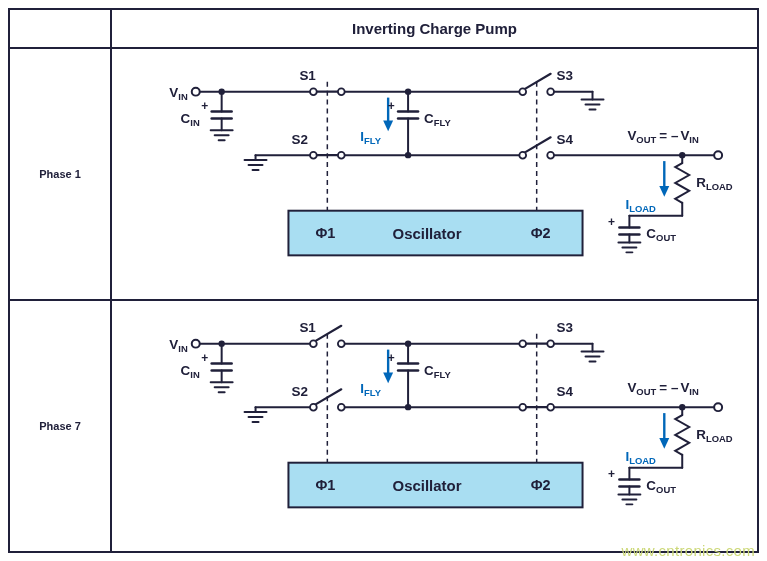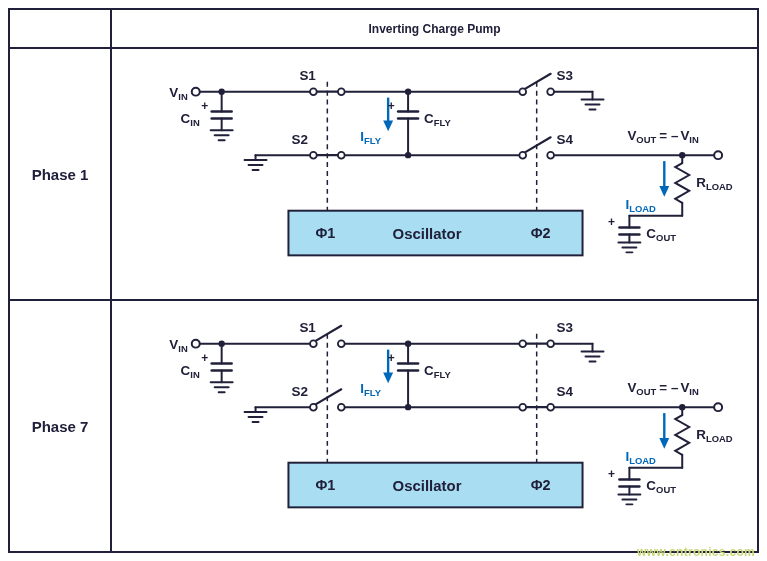--- a/index.html
+++ b/index.html
@@ -15,22 +15,22 @@
   .frame{
     position:absolute;left:8px;top:8px;width:751px;height:545px;
     border:2px solid var(--line);
     display:grid;
     grid-template-columns:100px 1fr;
     grid-template-rows:37px 1fr 1fr;
     background:#fff;
   }
   .bl{border-left:2px solid var(--line)}
   .bt{border-top:2px solid var(--line)}
-  .title-cell{display:flex;align-items:center;justify-content:center;font-size:12px;font-weight:bold;color:var(--line)}
-  .phase-cell{display:flex;align-items:center;justify-content:center;font-size:15px;font-weight:bold;color:var(--line)}
+  .title-cell{display:flex;align-items:center;justify-content:center;font-size:15px;font-weight:bold;color:var(--line)}
+  .phase-cell{display:flex;align-items:center;justify-content:center;font-size:11px;font-weight:bold;color:var(--line)}
   .circuit-cell{position:relative;overflow:hidden}
   .circuit{width:100%;height:100%;display:block}
 
   .wires line,.wires polyline{stroke:var(--line);stroke-width:2;fill:none;stroke-linecap:round}
   .wires .plate{stroke-width:2.6}
   .dash{stroke:var(--line);stroke-width:1.5;stroke-dasharray:5 4;fill:none}
   .dot{fill:var(--line)}
   .terminal{fill:#fff;stroke:var(--line);stroke-width:2}
   .contact{fill:#fff;stroke:var(--line);stroke-width:1.8}
   .sw .lever{stroke:var(--line);stroke-width:2.2;stroke-linecap:round}
@@ -40,21 +40,21 @@
   .blue-fill{fill:var(--accent-blue)}
   .osc-box{fill:var(--oscillator-fill);stroke:var(--line);stroke-width:2}
 
   text.lbl{font-family:"Liberation Sans",sans-serif;font-size:13.5px;font-weight:bold;fill:var(--line)}
   text.lbl .sub{font-size:9.5px}
   text.osc{font-size:15px}
   text.phi{font-size:14.5px}
   text.plus{font-size:12px}
   text.blue-text,text.blue-text tspan{fill:var(--accent-blue)}
 
-  .watermark{position:absolute;right:12px;bottom:2px;font-size:12px;font-weight:700;color:var(--watermark);letter-spacing:.3px;z-index:5}
+  .watermark{position:absolute;right:12px;bottom:2px;font-size:15px;font-weight:400;color:var(--watermark);letter-spacing:.3px;z-index:5}
 </style>
 </head>
 <body>
 
 <div class="frame">
 
   <div class="cell"></div>
   <div class="title-cell bl">Inverting Charge Pump</div>
 
   <div class="phase-cell bt">Phase 1</div>

